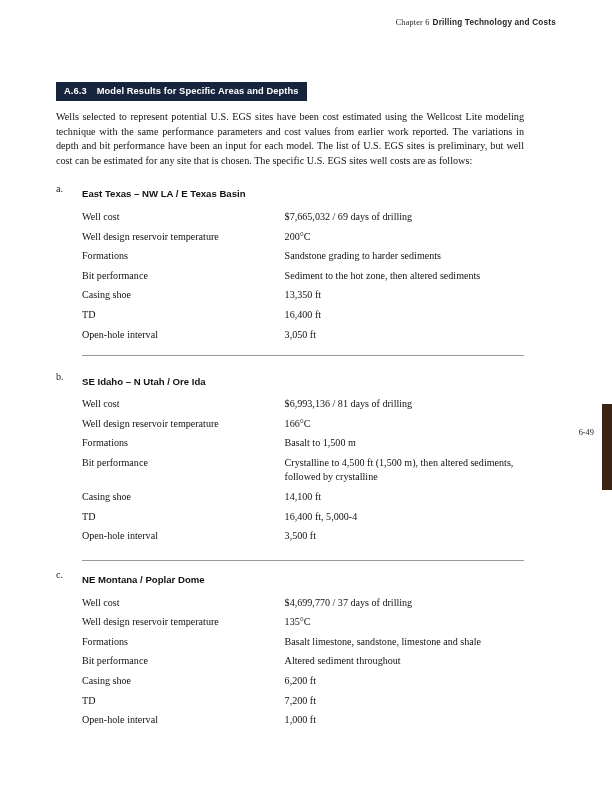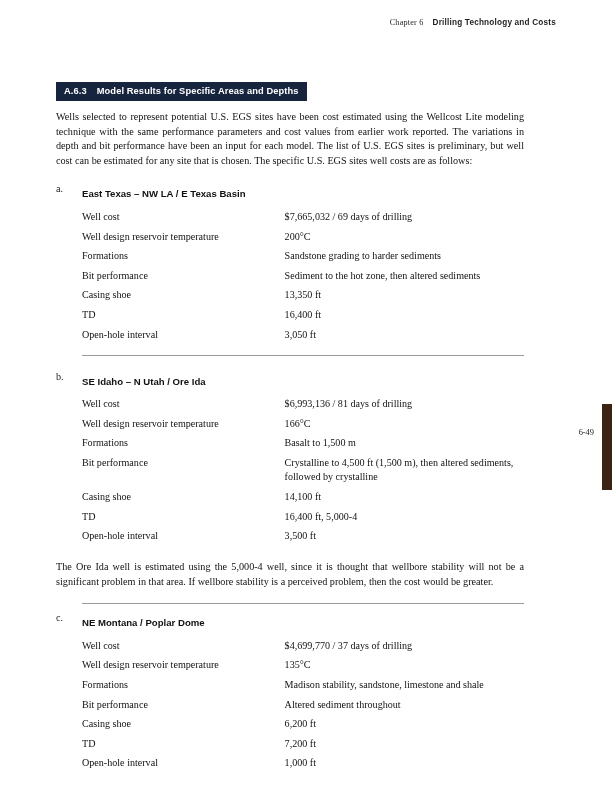--- a/index.html
+++ b/index.html
@@ -31,21 +31,21 @@
     color: #1f1f1f;
     white-space: nowrap;
   }
   .running-head .chapter-label {
     font-family: "Liberation Serif", serif;
   }
   .running-head .chapter-title {
     font-family: "Liberation Sans", sans-serif;
     font-weight: bold;
     font-size: 8.2px;
-    margin-left: 9px;
+    margin-left: 3px;
   }
   
   .content {
     position: absolute;
     left: 56px;
     top: 80px;
     width: 468px;
   }
   
   .section-bar {
@@ -235,21 +235,20 @@
             <td class="value">16,400 ft, 5,000-4</td>
           </tr>
           <tr>
             <td class="label">Open-hole interval</td>
             <td class="value">3,500 ft</td>
           </tr>
         </tbody>
       </table>
     </div>
 
-    <p class="body-text tight">The Ore Ida well is estimated using the 5,000-4 well, since it is thought that wellbore stability will not be a significant problem in that area. If wellbore stability is a perceived problem, then the cost would be greater.</p>
 
     <hr class="rule indent" style="margin-top:14px;">
 
     
     <div class="item" style="margin-top:8px;">
       <div class="item-head">
         <span class="item-letter">c.</span>
         <span class="item-title">NE Montana / Poplar Dome</span>
       </div>
       <table class="spec">
@@ -257,21 +256,21 @@
           <tr>
             <td class="label">Well cost</td>
             <td class="value">$4,699,770 / 37 days of drilling</td>
           </tr>
           <tr>
             <td class="label">Well design reservoir temperature</td>
             <td class="value">135°C</td>
           </tr>
           <tr>
             <td class="label">Formations</td>
-            <td class="value">Madison stability, sandstone, limestone and shale</td>
+            <td class="value">Basalt limestone, sandstone, limestone and shale</td>
           </tr>
           <tr>
             <td class="label">Bit performance</td>
             <td class="value">Altered sediment throughout</td>
           </tr>
           <tr>
             <td class="label">Casing shoe</td>
             <td class="value">6,200 ft</td>
           </tr>
           <tr>

